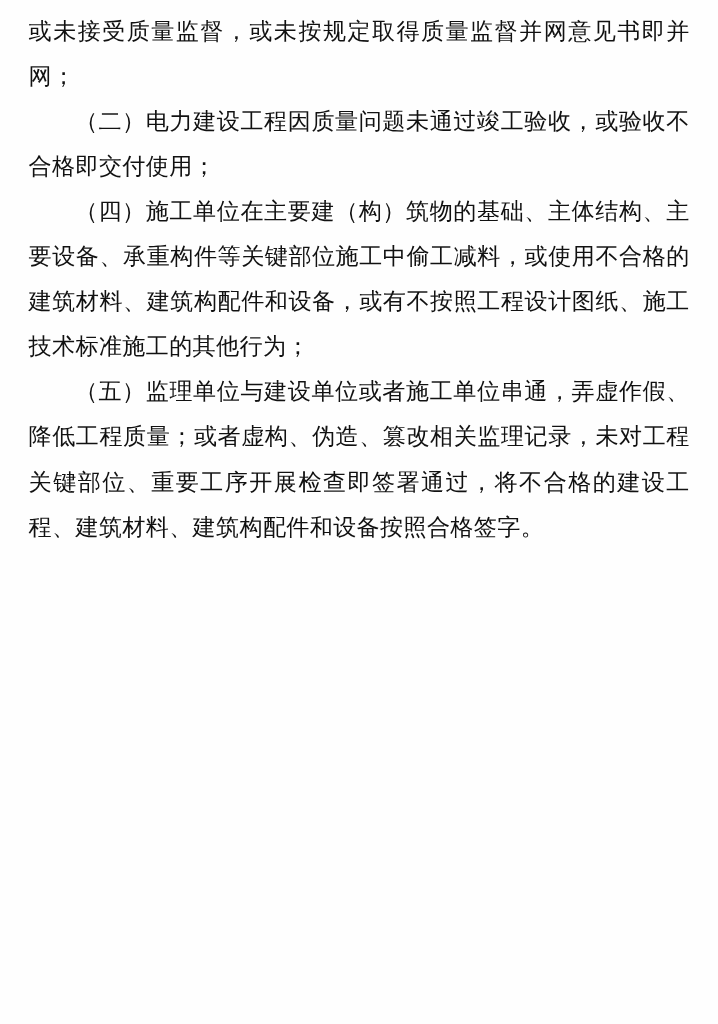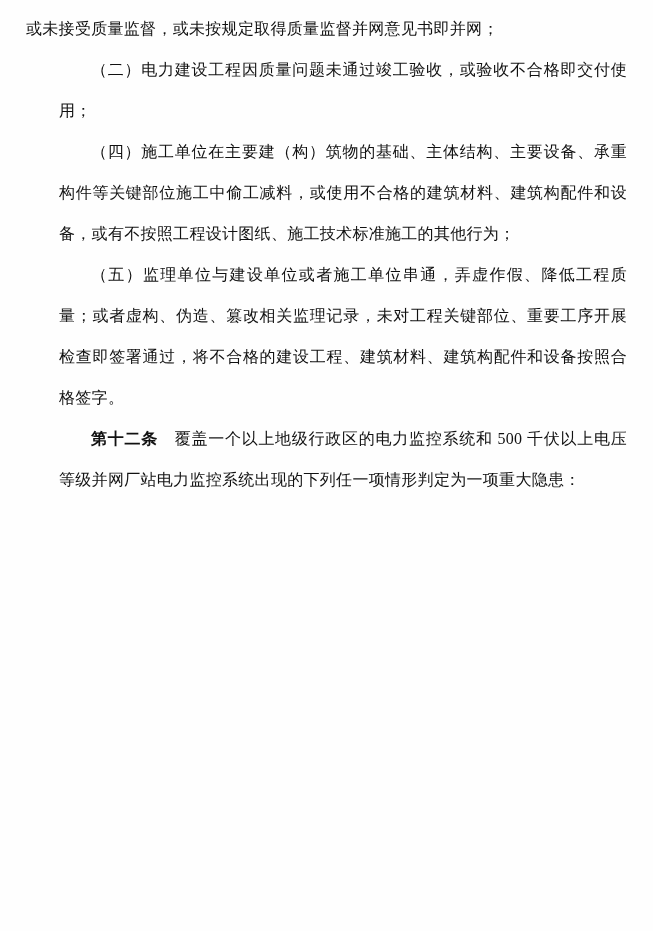--- a/index.html
+++ b/index.html
@@ -16,34 +16,32 @@
   }
   .page {
     position: relative;
     width: 653px;
     height: 931px;
     box-sizing: border-box;
     padding: 8px 26px 0 26px;
     background: #fefefe;
   }
   .doc-body {
-    font-size: 16px;
+    font-size: 21px;
     line-height: 41px;
     letter-spacing: 0.3px;
     text-align: justify;
     text-justify: inter-ideograph;
-    font-family: Liberation Serif, serif;
   }
   p {
     margin: 0;
     padding: 0;
   }
   .para-indent {
     text-indent: 2em;
-    margin-left: 33px;
   }
   .para-cont {
     text-indent: 0;
   }
   .article-head {
     font-weight: bold;
   }
 </style>
 </head>
 <body>
@@ -53,21 +51,18 @@
 
     <p class="para-cont">或未接受质量监督，或未按规定取得质量监督并网意见书即并网；</p>
 
     <p class="para-indent">（二）电力建设工程因质量问题未通过竣工验收，或验收不合格即交付使用；</p>
 
 
     <p class="para-indent">（四）施工单位在主要建（构）筑物的基础、主体结构、主要设备、承重构件等关键部位施工中偷工减料，或使用不合格的建筑材料、建筑构配件和设备，或有不按照工程设计图纸、施工技术标准施工的其他行为；</p>
 
     <p class="para-indent">（五）监理单位与建设单位或者施工单位串通，弄虚作假、降低工程质量；或者虚构、伪造、篡改相关监理记录，未对工程关键部位、重要工序开展检查即签署通过，将不合格的建设工程、建筑材料、建筑构配件和设备按照合格签字。</p>
 
-    <p class="para-indent">
-      <span class="article-head">第十二条</span>　<span>覆盖一个以上地级行政区的电力监控系统和 500 千伏以上电压等级并网厂站电力监控系统出现的下列任一项情形判定为一项重大隐患：</span>
-    </p>
 
 
 
 
   </div>
 </div>
 
 </body></html>

